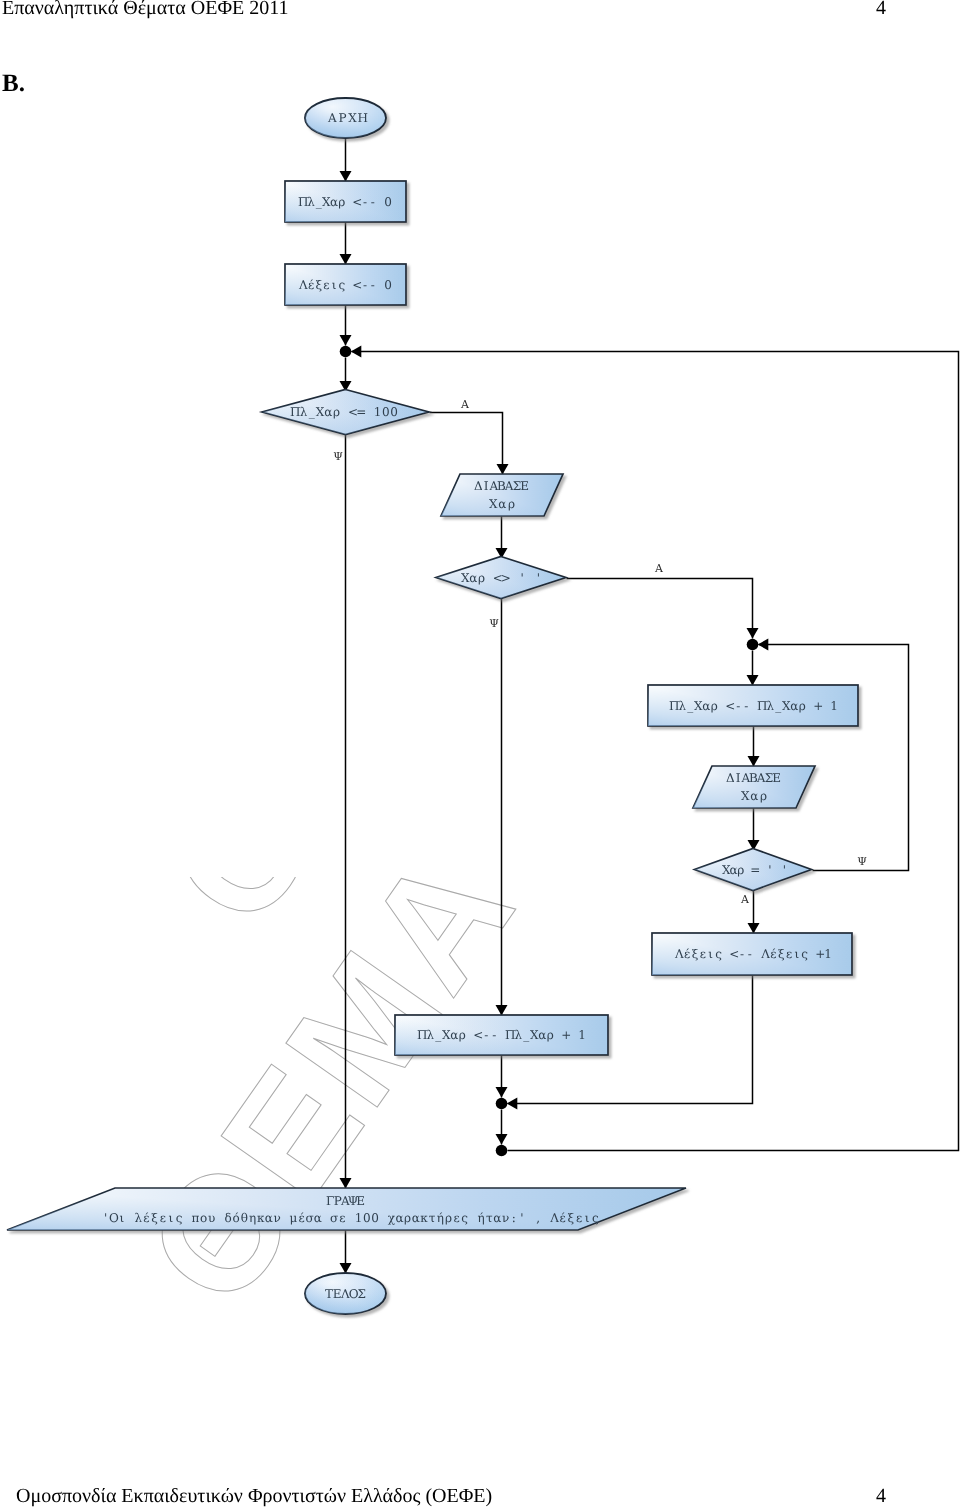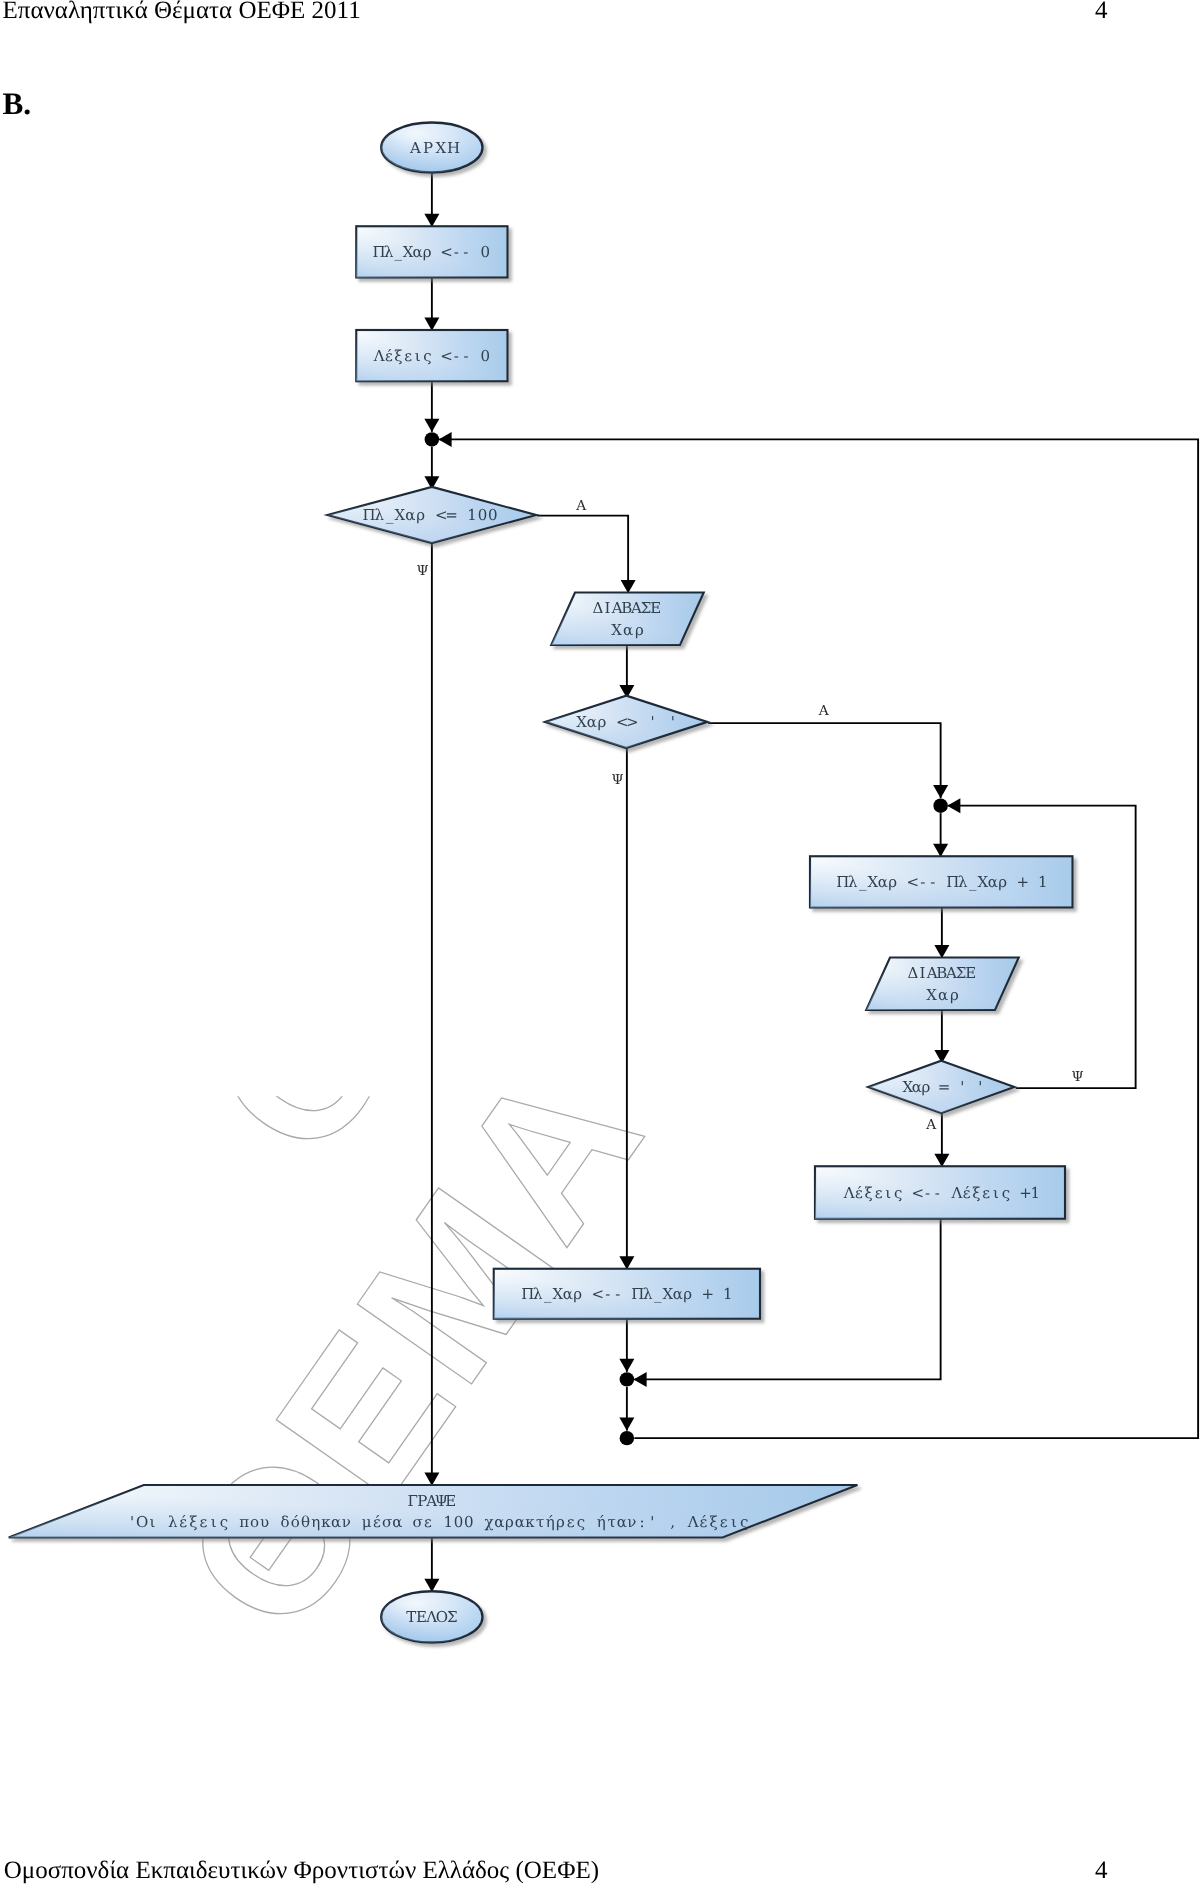--- a/index.html
+++ b/index.html
@@ -1,21 +1,21 @@
 <!DOCTYPE html>
 <html><head>
 <meta charset="utf-8">
 <style>
   html,body{margin:0;padding:0;}
   body{-webkit-font-smoothing:antialiased;text-rendering:geometricPrecision;width:960px;height:1510px;background:#ffffff;font-family:"Liberation Serif",serif;overflow:hidden;position:relative;}
   .page{position:absolute;left:0;top:0;width:960px;height:1510px;}
   .hdr{position:absolute;left:2px;top:-3px;font-size:20px;color:#000;white-space:nowrap;}
   .hdr-num{position:absolute;left:876px;top:-3px;font-size:20px;color:#000;}
   .sec{position:absolute;left:2px;top:70px;font-size:25px;font-weight:bold;color:#000;}
-  .ftr{position:absolute;left:3px;top:1485px;font-size:20px;color:#000;white-space:nowrap;}
+  .ftr{position:absolute;left:16px;top:1485px;font-size:20px;color:#000;white-space:nowrap;}
   .ftr-num{position:absolute;left:876px;top:1485px;font-size:20px;color:#000;}
   #chart{position:absolute;left:0;top:0;}
   svg text{-webkit-font-smoothing:antialiased;}
   #wm{position:absolute;left:0;top:0;}
 </style>
 </head>
 <body>
 
 <div class="page">
   <svg id="wm" width="960" height="1510" viewBox="0 0 960 1510">

